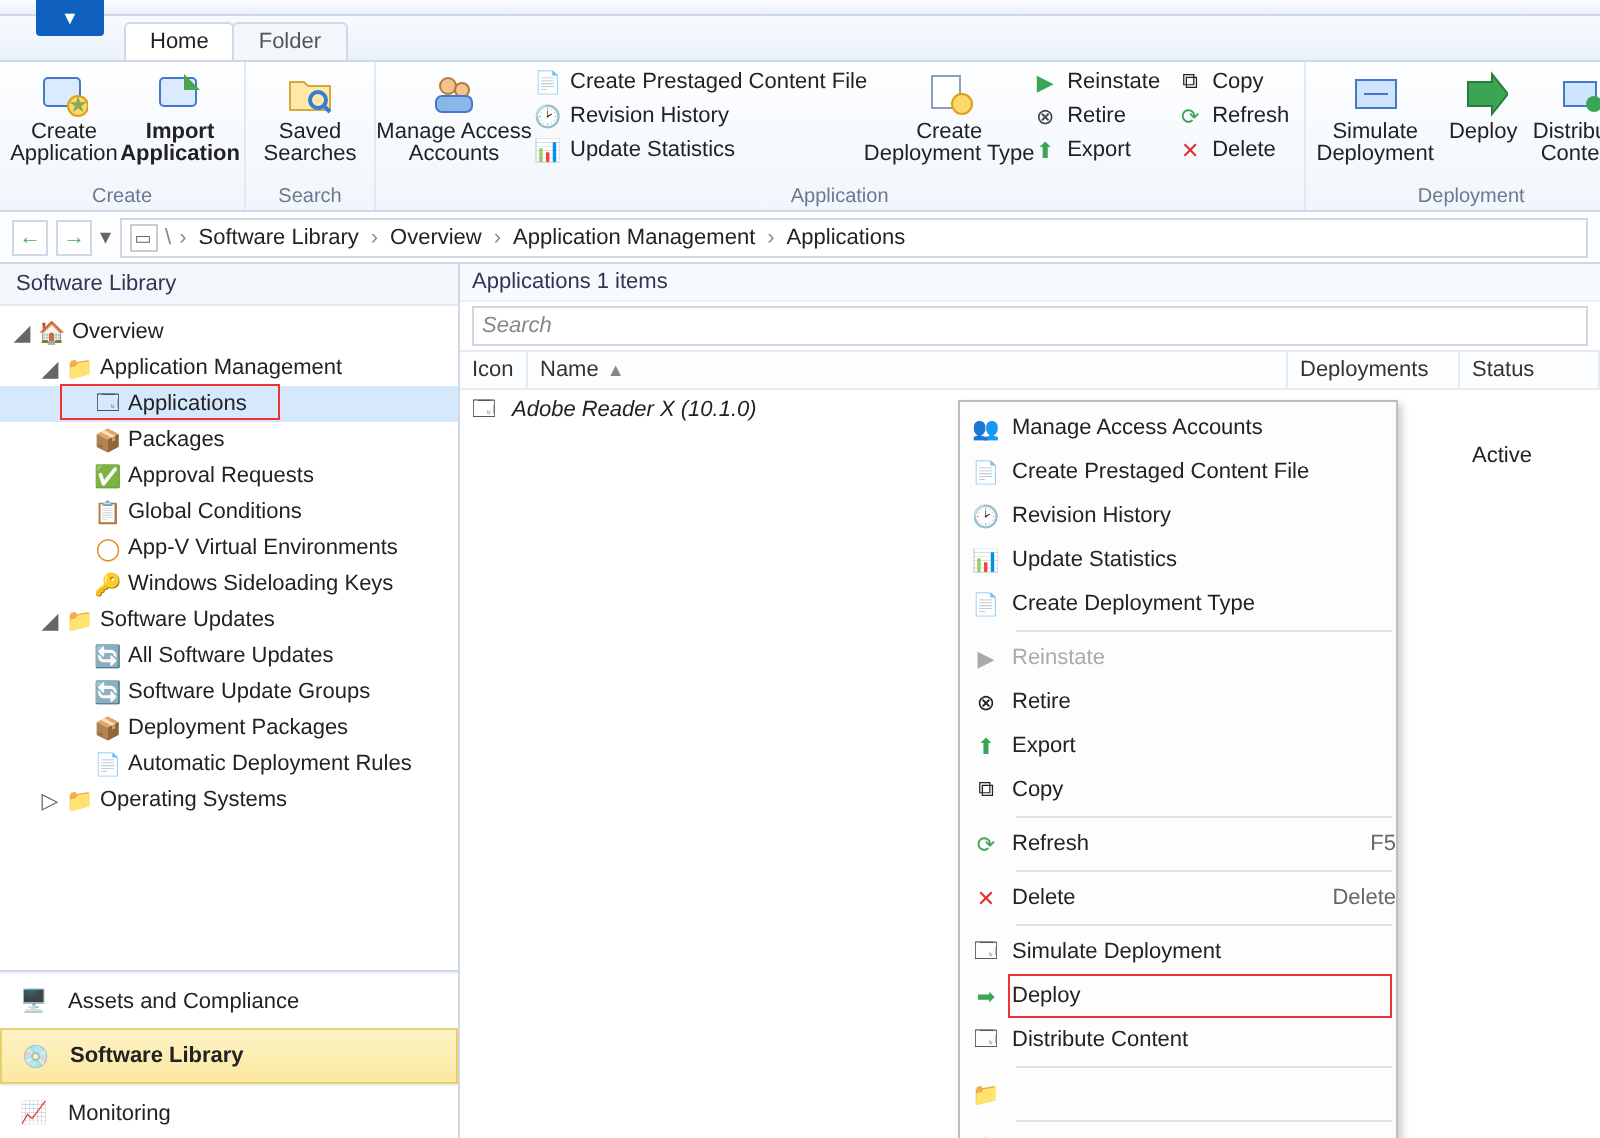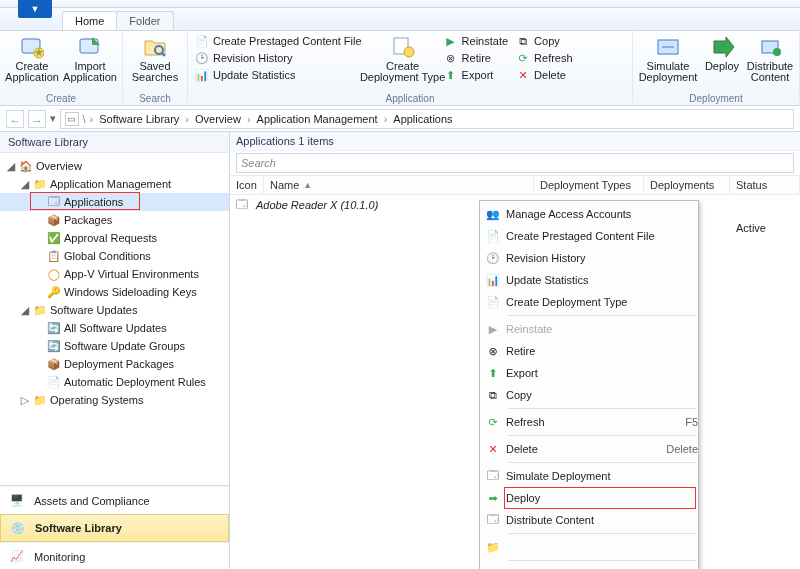--- a/index.html
+++ b/index.html
@@ -100,21 +100,21 @@
         <span style="white-space:pre;">Create
 Application</span>
       </div>
       <div class="rbtn-big">
         <span class="ic">
             <svg width="24" height="24">
               <rect x="2" y="4" width="18" height="14" rx="2" fill="#dceaff" stroke="#4478c8"></rect>
               <path d="M14 2 L22 10 L14 10 Z" fill="#4aa64a"></path>
             </svg>
           </span>
-        <span style="white-space:pre;">Import
+        <span style="white-space:pre;font-weight:bold;">Import
 Application</span>
       </div>
     </div>
     <div class="rgroup-label">Create</div>
   </div>
 
   <div class="rgroup">
     <div class="rgroup-row">
       <div class="rbtn-big">
         <span class="ic">
@@ -126,20 +126,31 @@
           </span>
         <span style="white-space:pre;">Saved
 Searches</span>
       </div>
     </div>
     <div class="rgroup-label">Search</div>
   </div>
 
   <div class="rgroup" style="flex:1;">
     <div class="rgroup-row">
+      <div class="rbtn-big" style="width:70px;">
+        <span class="ic">
+            <svg width="24" height="24">
+              <circle cx="9" cy="8" r="4" fill="#f3c38b" stroke="#b07a3a"></circle>
+              <circle cx="16" cy="10" r="3.5" fill="#f3c38b" stroke="#b07a3a"></circle>
+              <rect x="3" y="13" width="18" height="8" rx="3" fill="#8bb6e8" stroke="#4478c8"></rect>
+            </svg>
+          </span>
+        <span style="white-space:pre;">Manage Access
+Accounts</span>
+      </div>
       <div class="col">
         <div class="rbtn-small">
             <span class="ic">📄</span>
             <span>Create Prestaged Content File</span>
           </div>
         <div class="rbtn-small">
             <span class="ic">🕑</span>
             <span>Revision History</span>
           </div>
         <div class="rbtn-small">
@@ -340,21 +351,20 @@
     <div class="chead">Applications 1 items</div>
     <div class="search">
         <span>Search</span>
       </div>
     <div class="cols">
       <div class="col-h" style="width:34px;">Icon</div>
       <div class="col-h" style="flex:1;">
           <span>Name</span>
           <span style="color:#888;font-size:9px;">▲</span>
         </div>
-      <div class="col-h" style="width:110px;">Deployment Types</div>
       <div class="col-h" style="width:86px;">Deployments</div>
       <div class="col-h" style="width:70px;">Status</div>
     </div>
     <div class="row">
       <span class="ic">🗔</span>
       <span class="cell" style="flex:1;font-style:italic;">Adobe Reader X (10.1.0)</span>
       <span class="cell" style="width:110px;"></span>
       <span class="cell" style="width:86px;"></span>
       <span class="cell" style="width:70px;margin-top:45px;">Active</span>
     </div>

